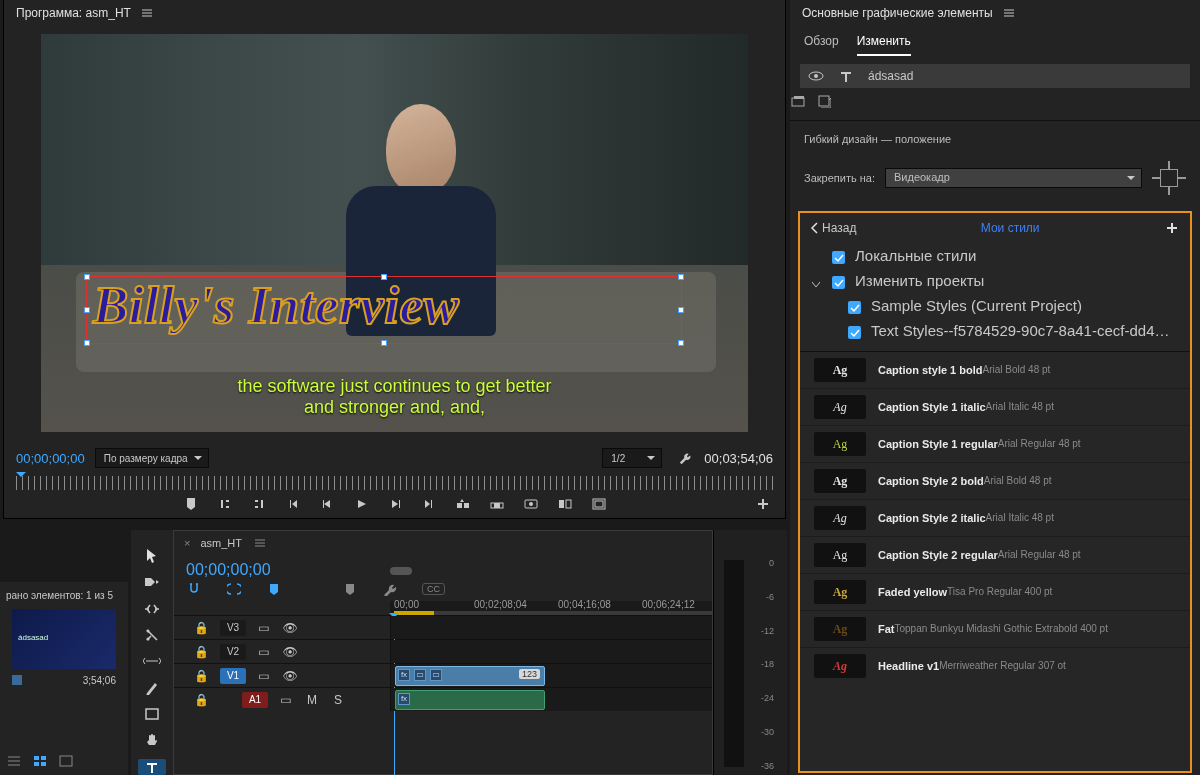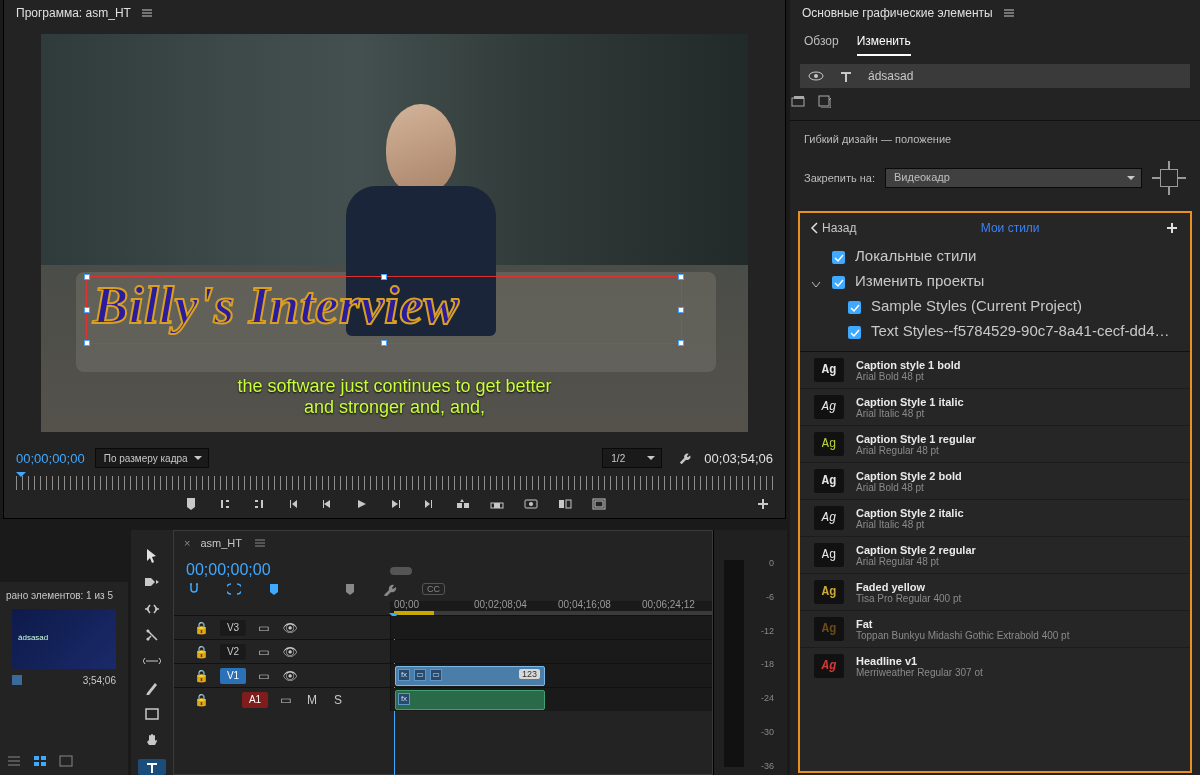--- a/index.html
+++ b/index.html
@@ -90,22 +90,22 @@
   #styles{ position:absolute; left:798px; top:211px; width:394px; height:562px; border:2px solid #e89020; background:#262626;}
   #styles .topbar{height:30px;display:flex;align-items:center;padding:0 10px;justify-content:space-between;}
   #styles .topbar .back{display:flex;align-items:center;gap:4px;}
   #styles .chk-row{display:flex;align-items:flex-end;gap:10px;padding:4px 10px;font-size:15px;}
   #styles .chk{width:13px;height:13px;background:#3fa9ff;border-radius:2px;display:flex;align-items:center;justify-content:center;}
   #styles .chk svg{width:10px;height:10px;}
   #styles .chk-row.sub{padding-left:48px;}
   #styles .style-list{margin-top:8px;border-top:1px solid #111;max-height:430px;overflow:hidden;}
   #styles .sty{display:flex;align-items:center;gap:12px;padding:6px 14px;}
   #styles .sty + .sty{border-top:1px solid rgba(0,0,0,.25);} 
-  #styles .swatch{width:30px;height:24px;background:#111;display:flex;align-items:center;justify-content:center;font-family:Liberation Mono, monospace;border-radius:2px;}
-  #styles .sty .meta{display:flex;flex-direction:column;}
+  #styles .swatch{width:52px;height:24px;background:#111;display:flex;align-items:center;justify-content:center;font-family:Liberation Serif, serif;border-radius:2px;}
+  #styles .sty .meta{display:flex;flex-direction:row;}
   #styles .sty .nm{font-size:11px;color:#eaeaea;font-weight:600;}
   #styles .sty .dt{font-size:10px;color:#8a8a8a;}
   #styles .caret{width:12px;display:flex;justify-content:center;color:#bdbdbd;}
   .sepline{height:1px;background:#111;margin:6px 0;}
 </style>
 </head>
 <body>
 
 <div id="program" class="panel">
   <div class="panel-header">

